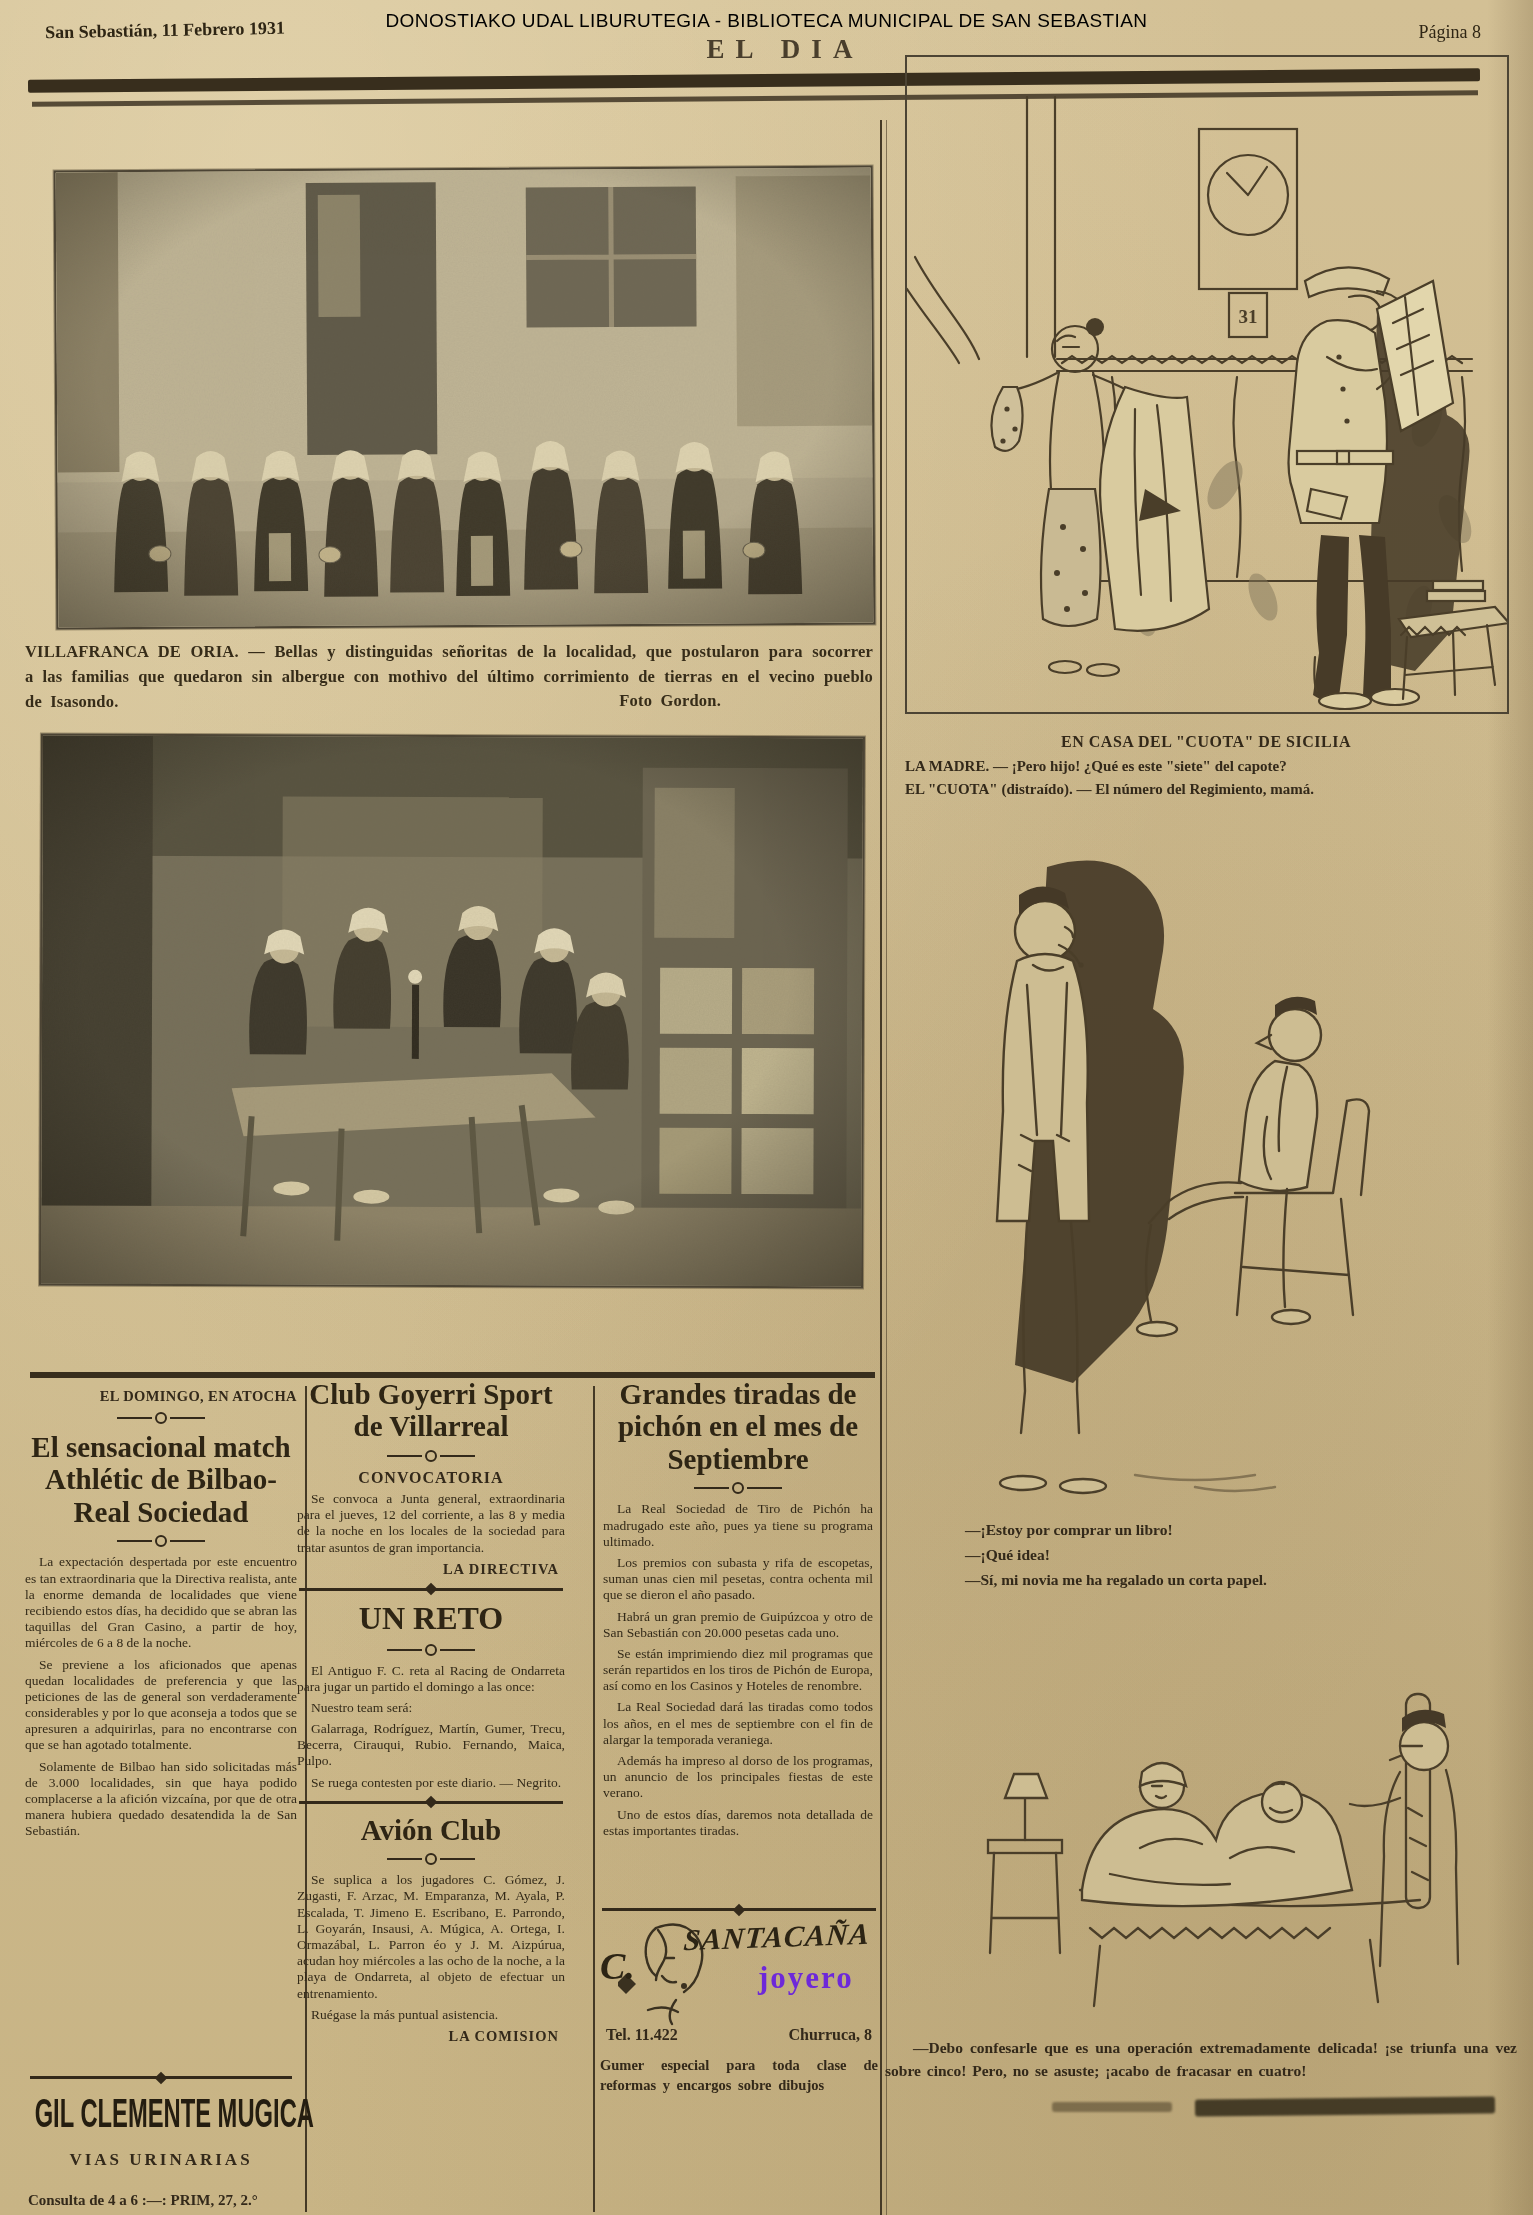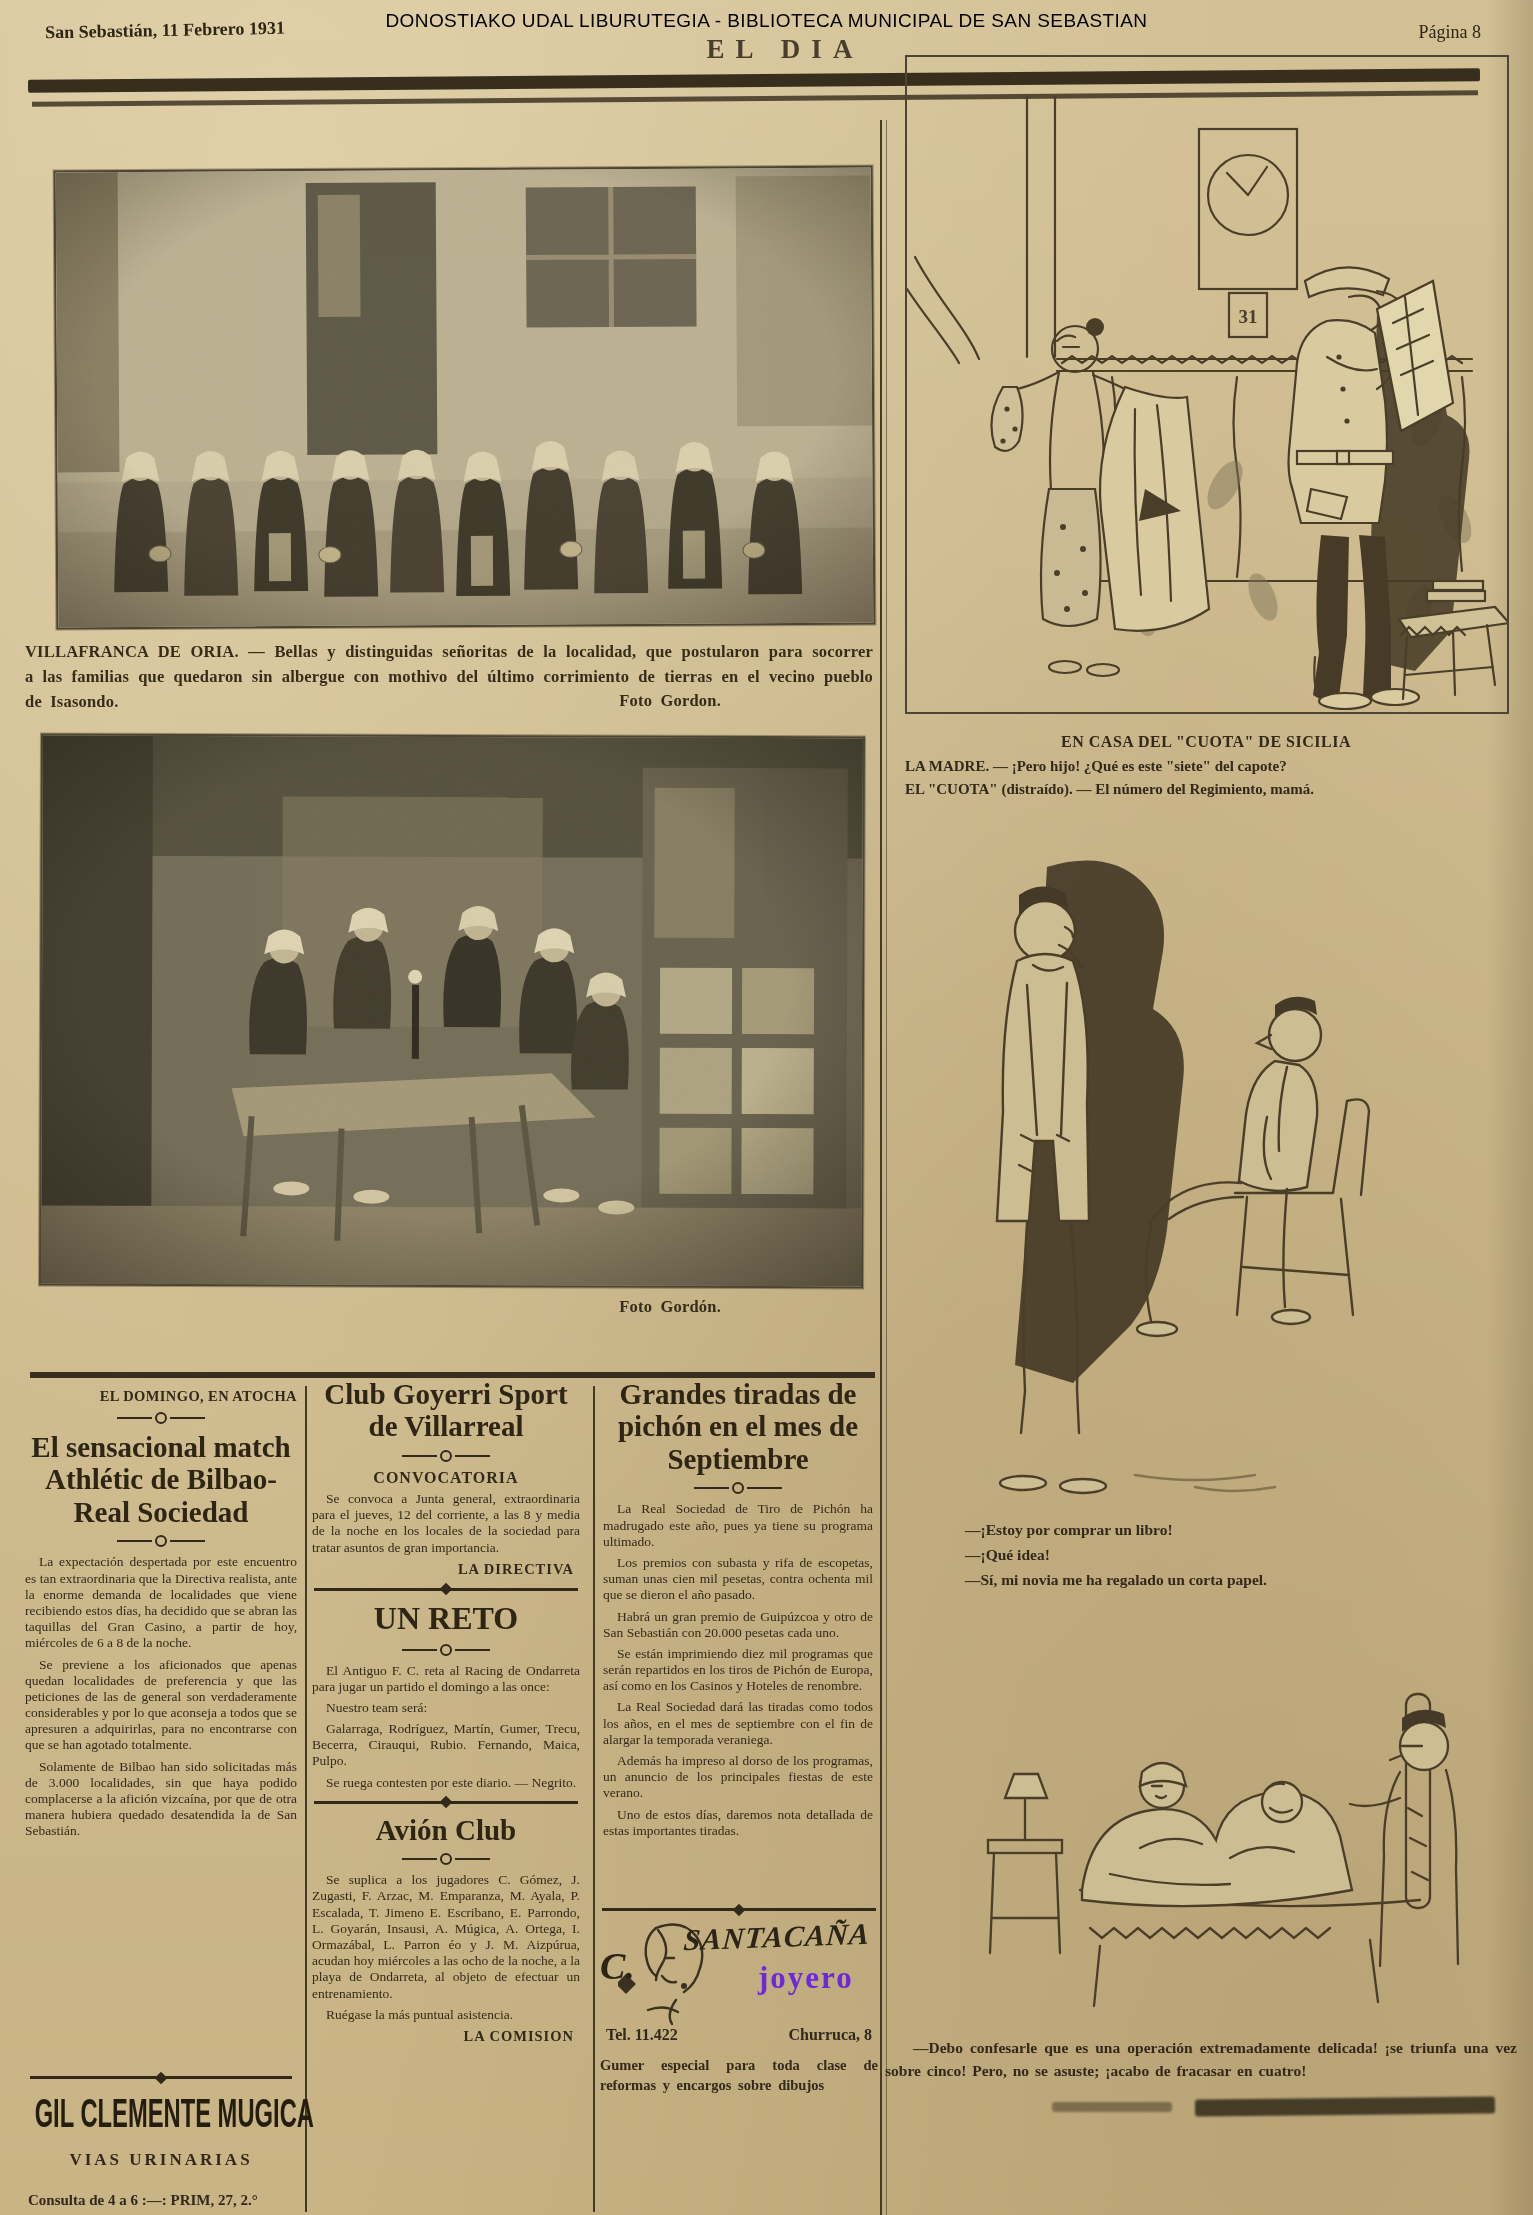--- a/index.html
+++ b/index.html
@@ -33,21 +33,21 @@
   .caption{font-weight:bold;font-size:16.5px;line-height:1.5;text-align:justify;
     letter-spacing:.2px;word-spacing:4px;color:#362c19;}
   .cap1{left:25px;top:640px;width:848px;}
   .cap2{left:25px;top:1295px;width:848px;}
   .credit{font-weight:bold;font-size:16.5px;text-align:right;padding-right:152px;color:#362c19;}
   .cap1 .credit{margin-top:-25px;}
   .rule-c{left:30px;top:1372px;width:845px;height:6px;background:#382e1d;}
 
   .col{overflow:hidden;}
   .col1{left:25px;top:1386px;width:272px;height:680px;}
-  .col2{left:312px;top:1378px;width:268px;height:837px;}
+  .col2{left:297px;top:1378px;width:268px;height:837px;}
   .col3{left:603px;top:1378px;width:270px;height:522px;}
   .vcol{top:1386px;width:2px;height:826px;background:#453a26;}
   .vcolA{left:305px;}
   .vcolB{left:593px;}
 
   .kicker{text-align:right;font-weight:bold;font-size:14.5px;letter-spacing:.4px;margin:2px 0 0;}
   .h-col{font-weight:bold;text-align:center;font-size:29px;line-height:1.12;color:#2e2514;margin:0;}
   .h-mid{font-size:32px;}
   .orn{display:flex;align-items:center;justify-content:center;margin:7px auto;width:88px;}
   .orn::before,.orn::after{content:"";flex:1;height:2px;background:#33291a;}
@@ -255,21 +255,20 @@
       <ellipse cx="250" cy="452" rx="18" ry="7" fill="#d8cca6"></ellipse>
       <ellipse cx="330" cy="460" rx="18" ry="7" fill="#d8cca6"></ellipse>
       <ellipse cx="520" cy="458" rx="18" ry="7" fill="#d8cca6"></ellipse>
       <ellipse cx="575" cy="470" rx="18" ry="7" fill="#d8cca6"></ellipse>
     </g>
     <rect width="820" height="548" filter="url(#gr2)" opacity=".6"></rect>
     <rect width="820" height="548" fill="url(#vg2)"></rect>
   </svg>
 </div>
 <div class="abs cap2 caption">
-  <div class="credit">Foto Gordón.</div>
 </div>
 <div class="abs rule-c"></div>
 
 <div class="abs vcol vcolA"></div>
 <div class="abs vcol vcolB"></div>
 
 <div class="abs col col1">
   <div class="kicker">EL DOMINGO, EN ATOCHA</div>
   <div class="orn">
       <i></i>

